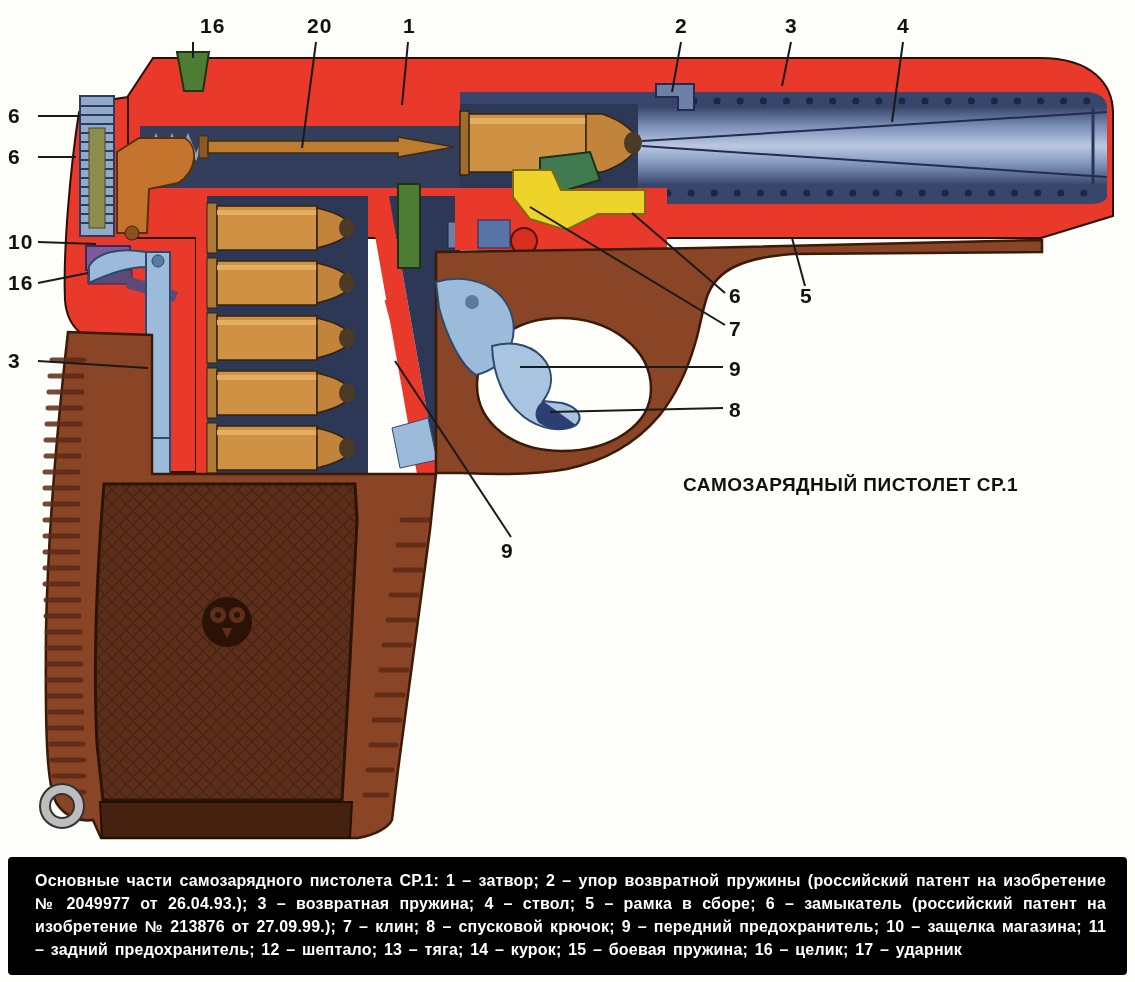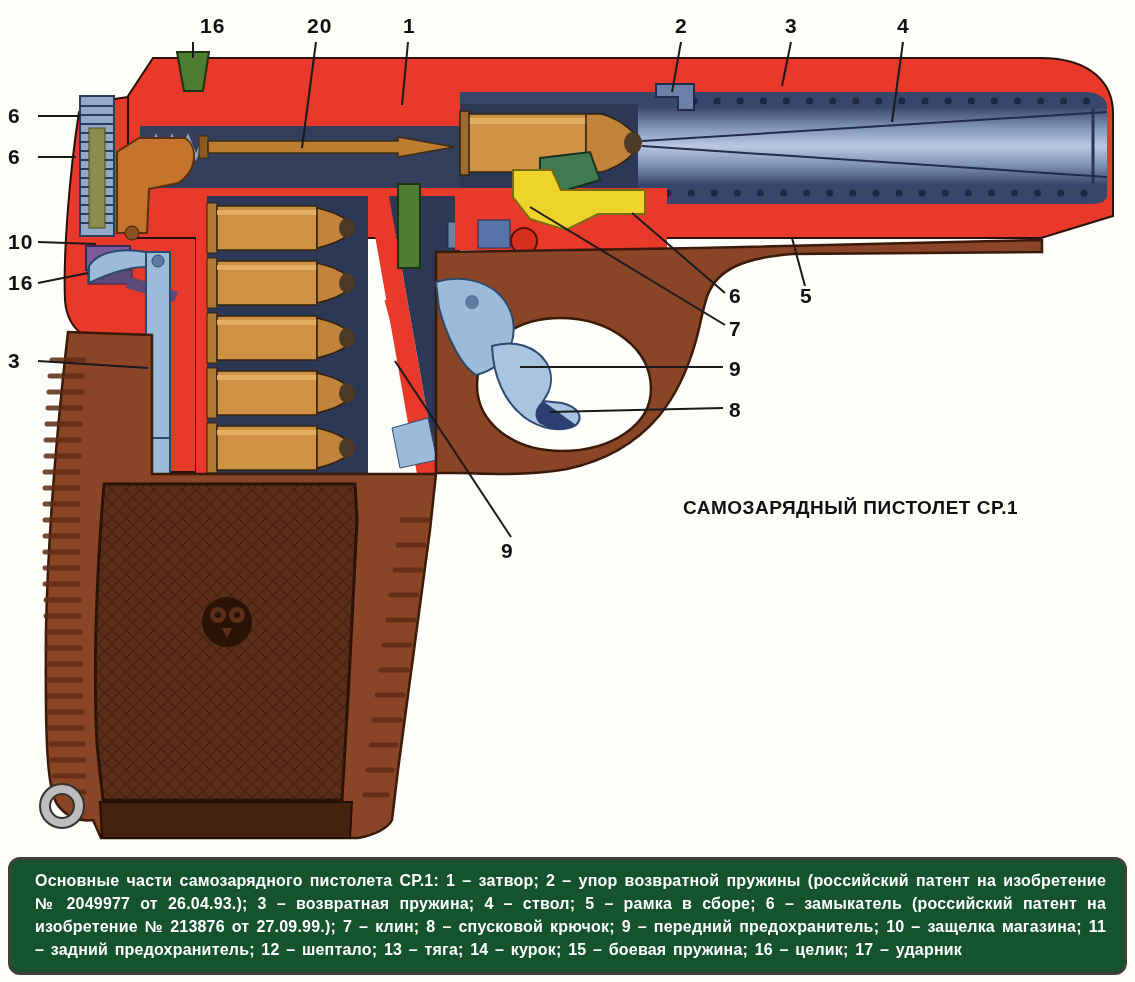--- a/index.html
+++ b/index.html
@@ -1,22 +1,22 @@
 <!DOCTYPE html>
 <html><head>
 <meta charset="utf-8">
 <style>
   html,body{margin:0;padding:0;background:#fdfdfa;}
   body{width:1135px;height:982px;position:relative;font-family:"Liberation Sans","DejaVu Sans",sans-serif;}
   .stage{position:absolute;left:0;top:0;width:1135px;height:816px;padding-left:16px;}
   .diagram-svg{position:absolute;left:0;top:0;}
   .callout{position:absolute;font-weight:bold;font-size:21px;color:#111;line-height:1;letter-spacing:1px;}
-  .diagram-title{position:absolute;left:683px;top:474px;font-weight:bold;font-size:19px;color:#101010;letter-spacing:.5px;white-space:nowrap;margin-top:23px;}
+  .diagram-title{position:absolute;left:683px;top:474px;font-weight:bold;font-size:19px;color:#101010;letter-spacing:.5px;white-space:nowrap;}
   .caption-box{position:absolute;left:8px;top:857px;width:1119px;height:118px;box-sizing:border-box;
-    background:#14532d;border:3px solid #404040;border-radius:12px;padding:9px 18px 8px 24px;}
+    background:#000000;border:3px solid #000000;border-radius:4px;padding:9px 18px 8px 24px;}
   .caption-box p{margin:0;color:#ffffff;font-weight:bold;font-size:16px;line-height:1.44;
     text-align:justify;letter-spacing:.2px;word-spacing:2px;}
 </style>
 </head>
 <body>
 
 <div class="stage">
 
   <svg class="diagram-svg" width="1135" height="845" viewBox="0 0 1135 845">
     <defs>

